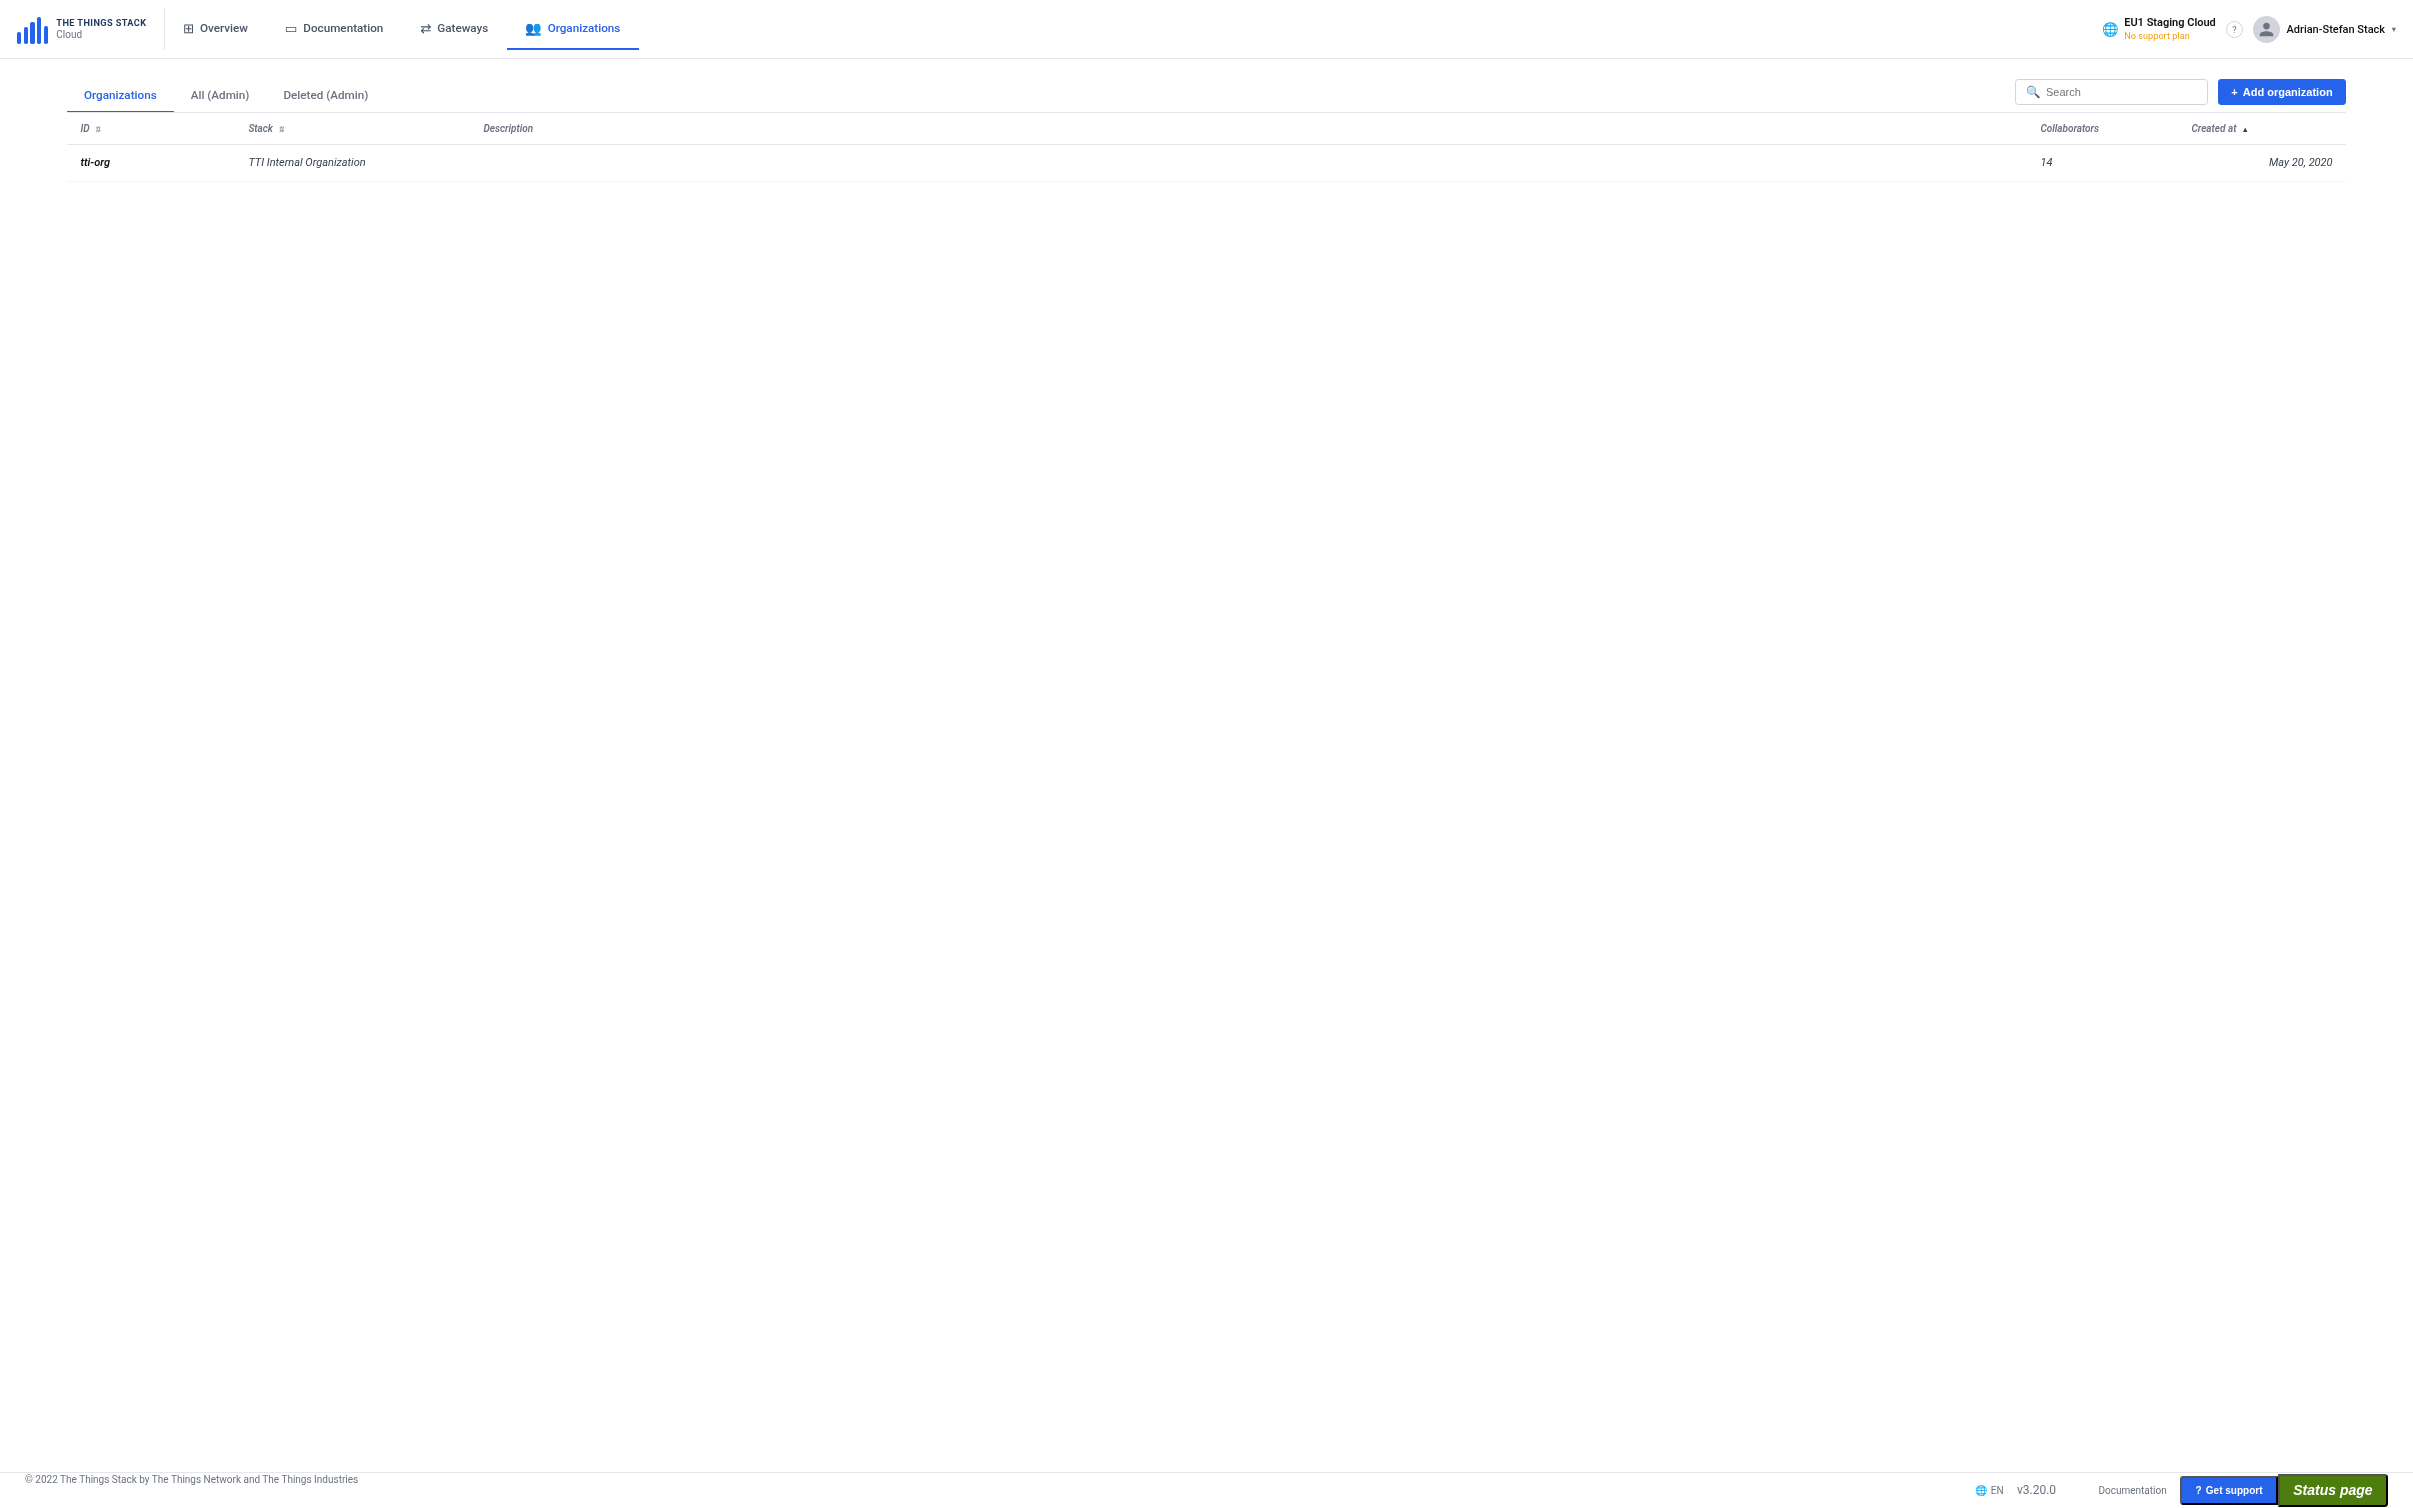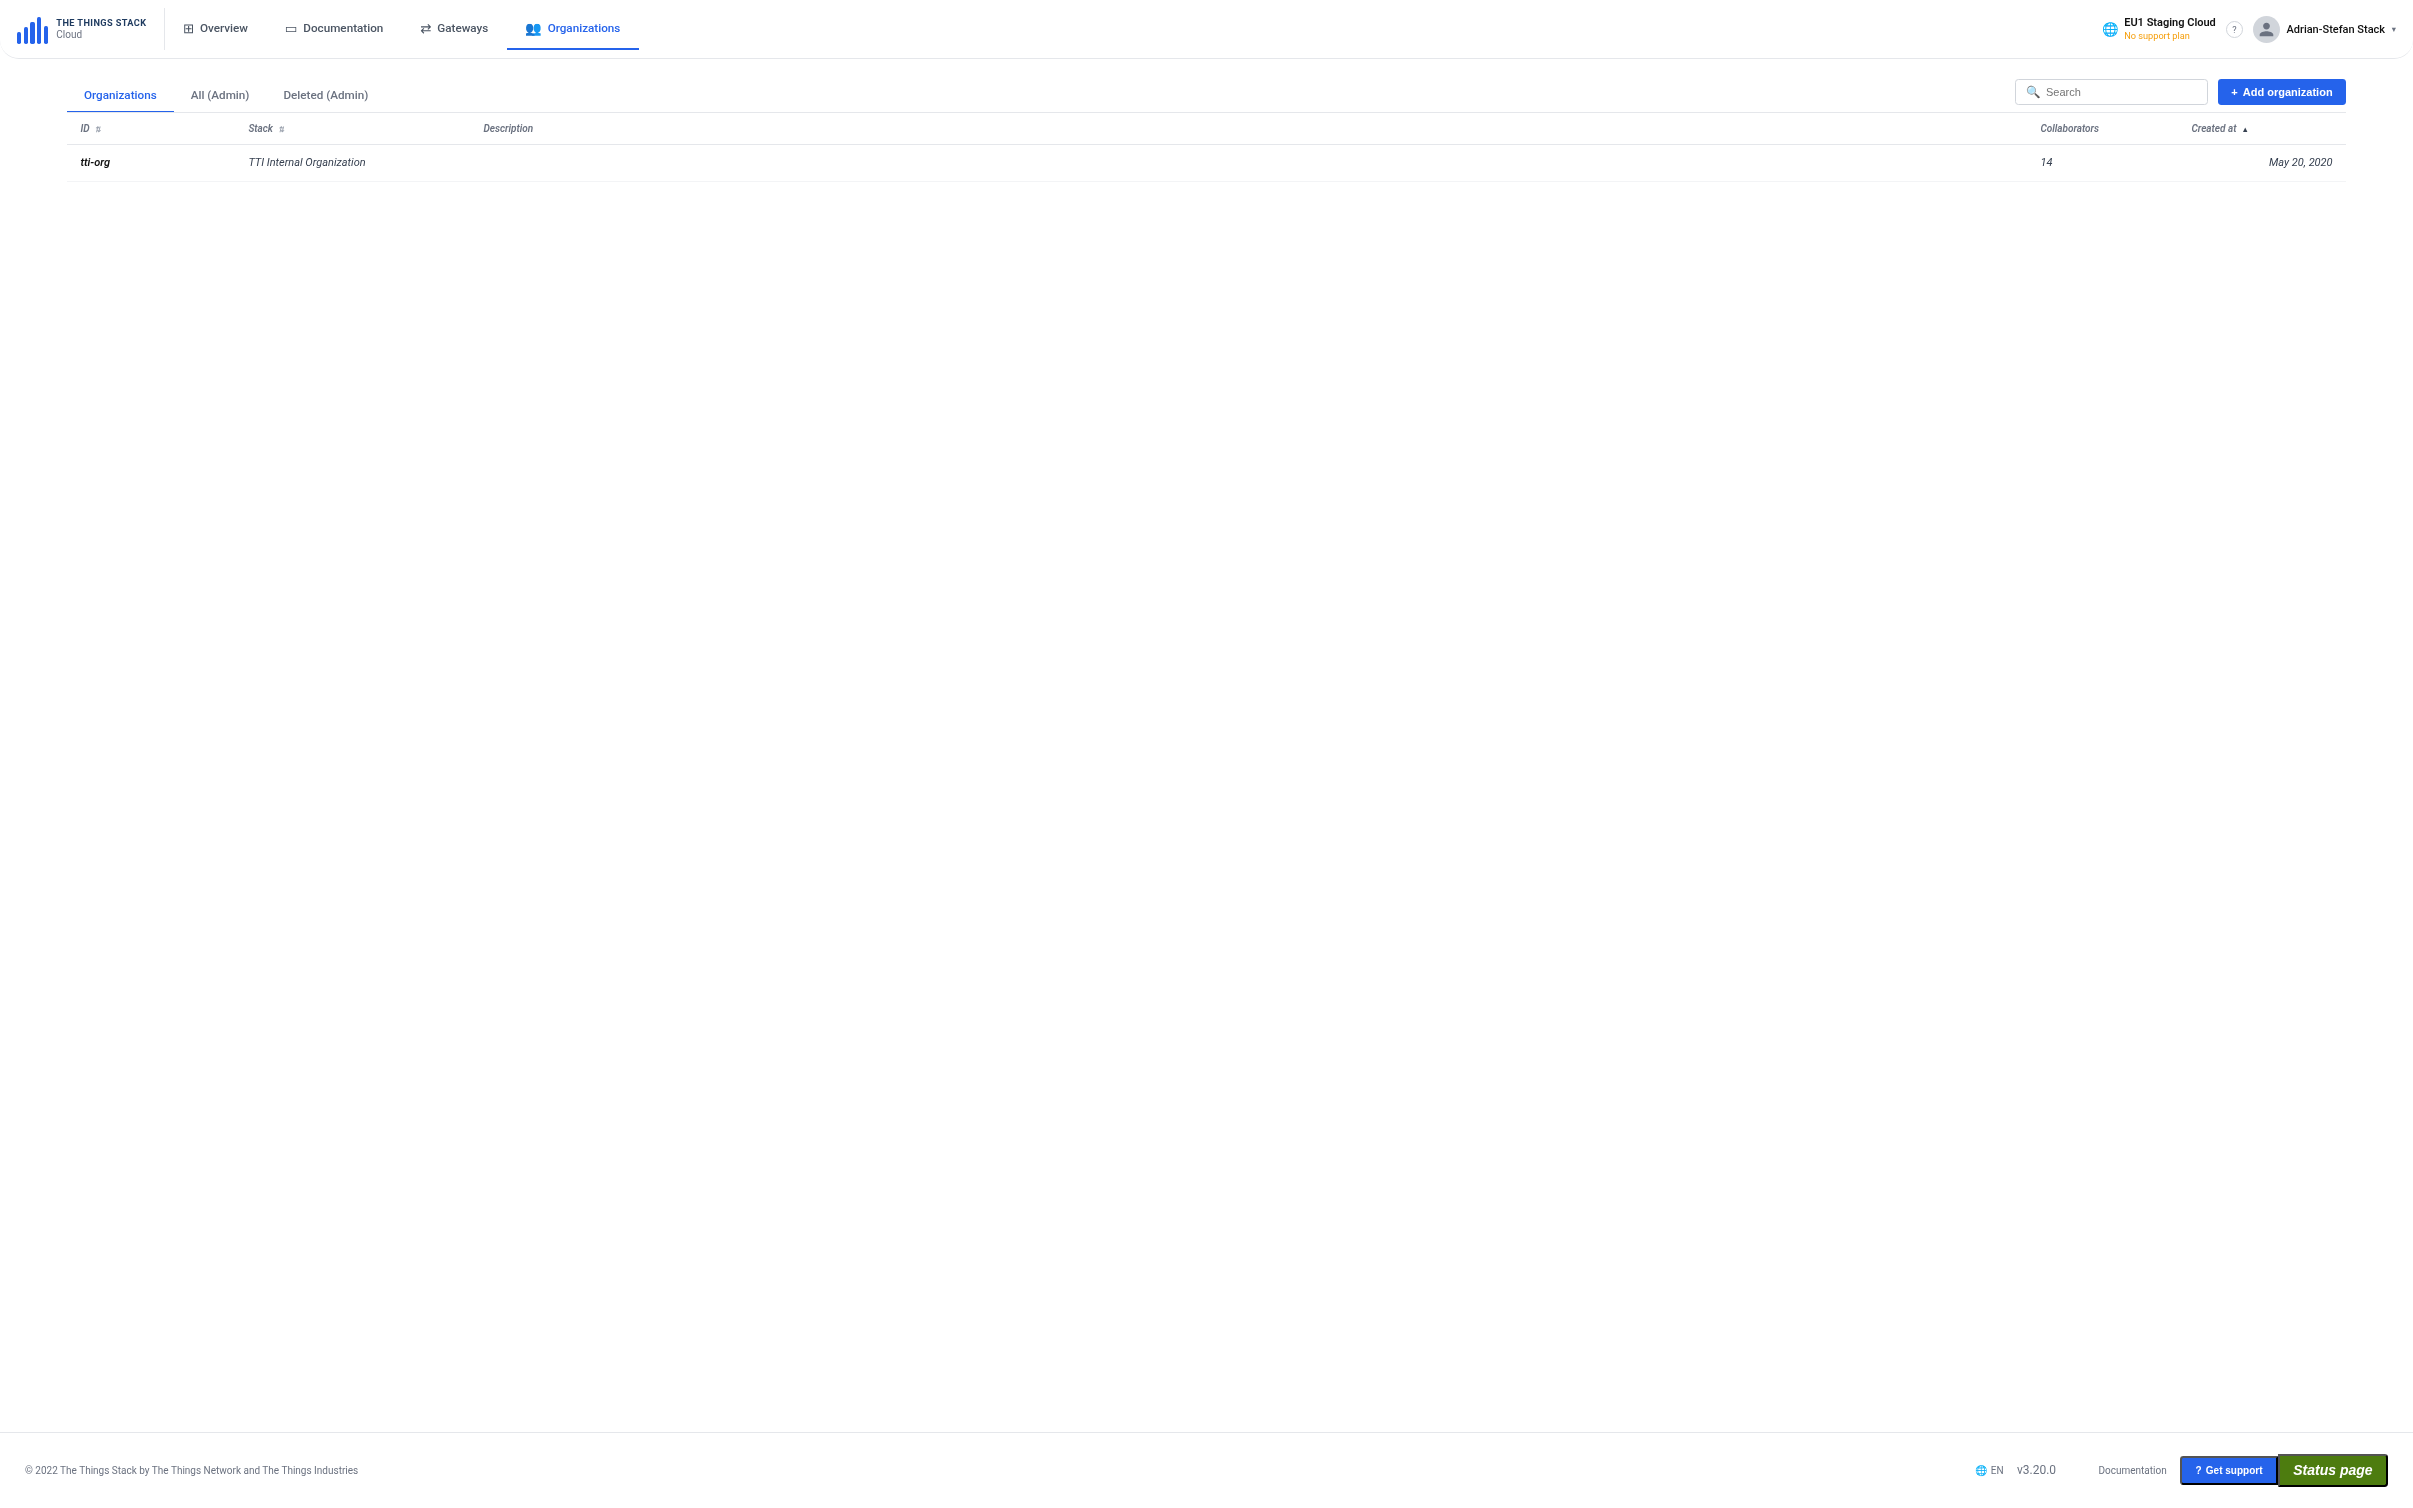--- a/index.html
+++ b/index.html
@@ -1,19 +1,19 @@
 <!DOCTYPE html>
 <html style="font-size:13.4px"><head>
   <meta charset="utf-8">
   <style>
     * { box-sizing: border-box; margin: 0; padding: 0; }
     body { font-family: -apple-system, BlinkMacSystemFont, 'Segoe UI', Roboto, sans-serif; background: #fff; color: #333; font-size: 11.7px; min-height: 100vh; display: flex; flex-direction: column; }
 
     
-    .header { display: flex; align-items: center; height: 59px; border-bottom: 0.8px solid #e5e7eb; background: #fff; padding: 8px 17px; gap: 0; border-radius: 19px; }
+    .header { display: flex; align-items: center; height: 59px; border-bottom: 0.8px solid #e5e7eb; background: #fff; padding: 8px 17px; gap: 0; }
     .logo-section { display: flex; align-items: center; gap: 8.4px; padding-right: 17px; border-right: 0.8px solid #e5e7eb; height: 100%; }
     .logo-bars { display: flex; align-items: flex-end; gap: 2.5px; height: 30px; }
     .logo-bars span { background: #2563eb; border-radius: 1.7px; display: block; }
     .logo-bars .b1 { width: 4.2px; height: 11.7px; }
     .logo-bars .b2 { width: 4.2px; height: 17px; }
     .logo-bars .b3 { width: 4.2px; height: 22px; }
     .logo-bars .b4 { width: 4.2px; height: 27px; }
     .logo-bars .b5 { width: 4.2px; height: 18.4px; }
     .logo-text { display: flex; flex-direction: column; line-height: 1.2; }
     .logo-text .brand-name { font-size: 9.2px; font-weight: 700; color: #1e3a5f; letter-spacing: 0.4px; }
@@ -62,21 +62,21 @@
     .table td { padding: 11.7px 13.4px; font-size: 11px; color: #374151; border-bottom: 0.8px solid #f3f4f6; }
     .table .id-cell { font-weight: 600; color: #111; }
     .col-id { width: 168px; }
     .col-name { width: 235px; }
     .col-desc { flex: 1; }
     .col-collab { width: 151px; }
     .col-created { width: 168px; text-align: right; }
     .th-created { text-align: right; }
 
     
-    .footer { border-top: 0.8px solid #e5e7eb; padding: 21px 25px; display: flex; align-items: center; justify-content: space-between; background: #fff; }
+    .footer { border-top: 0.8px solid #e5e7eb; padding: 1px 25px; display: flex; align-items: flex-start; justify-content: space-between; background: #fff; }
     .footer-left { font-size: 10px; color: #6b7280; }
     .footer-right { display: flex; align-items: center; gap: 13.4px; }
     .footer-lang { display: flex; align-items: center; gap: 3.4px; font-size: 10px; color: #6b7280; }
     .footer-version { font-size: 12px; color: #6b7280; }
     .footer-docs { font-size: 10px; color: #6b7280; cursor: pointer; margin-left: 29px; }
     .footer-support { display: flex; align-items: center; gap: 0; }
     .footer-support-btn { background: #2563eb; color: #fff; padding: 6.7px 13.4px; font-size: 10px; font-weight: 600; cursor: pointer; display: flex; align-items: center; gap: 4.2px; }
     .footer-support-btn:first-child { border-radius: 3.4px 0 0 3.4px; }
     .footer-status-btn { background: #4d7c0f; color: #fff; padding: 6.7px 13.4px; font-size: 14px; font-weight: 600; cursor: pointer; border-radius: 0 3.4px 3.4px 0; font-style: italic; }
   </style>

